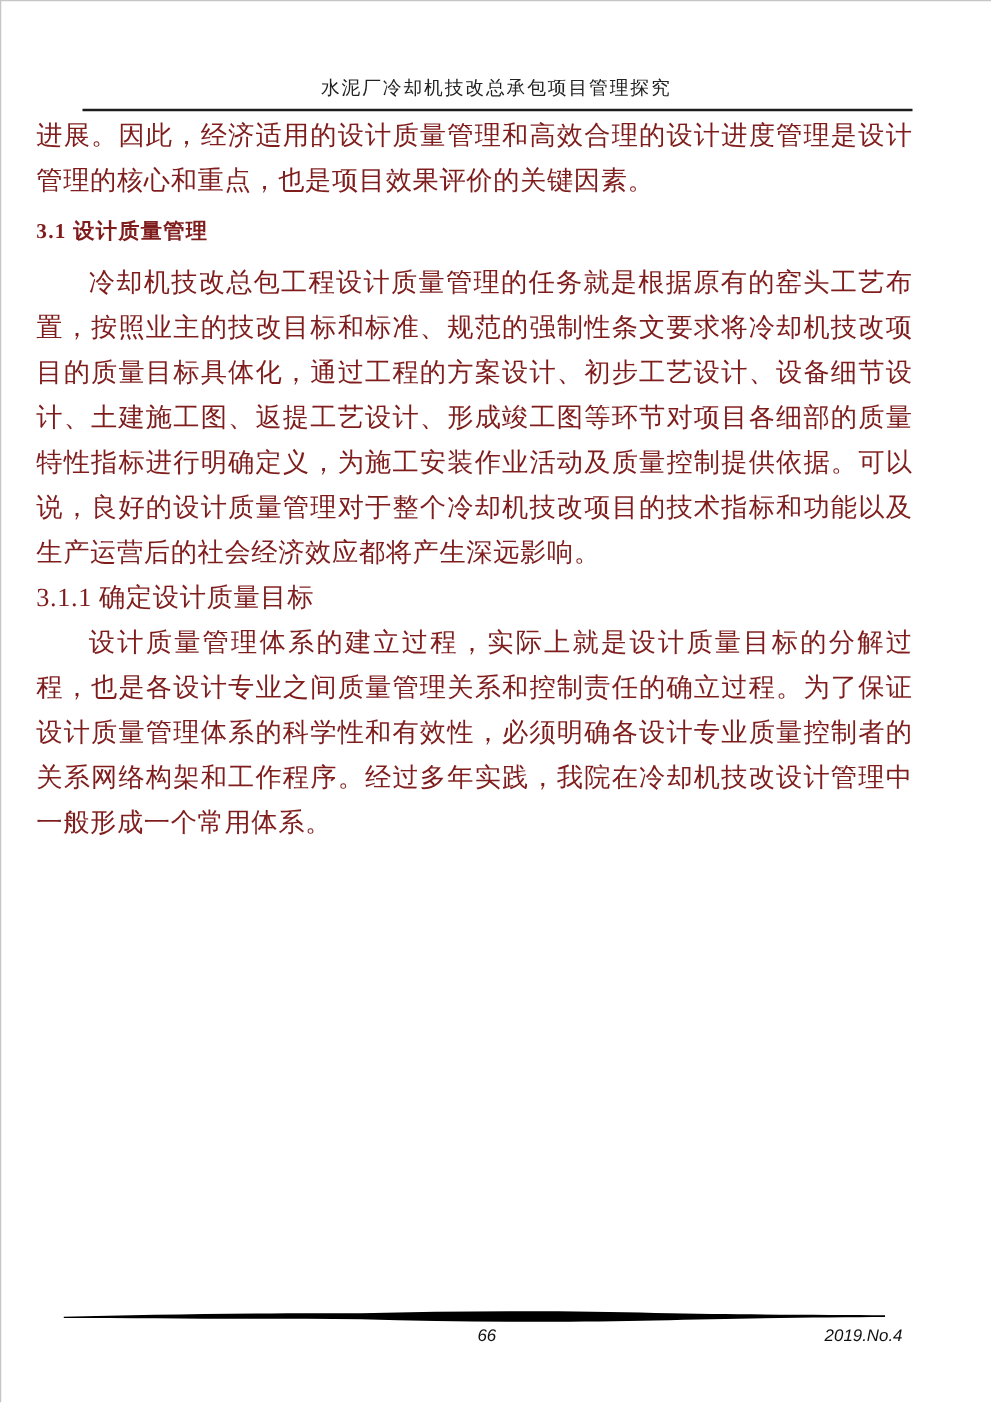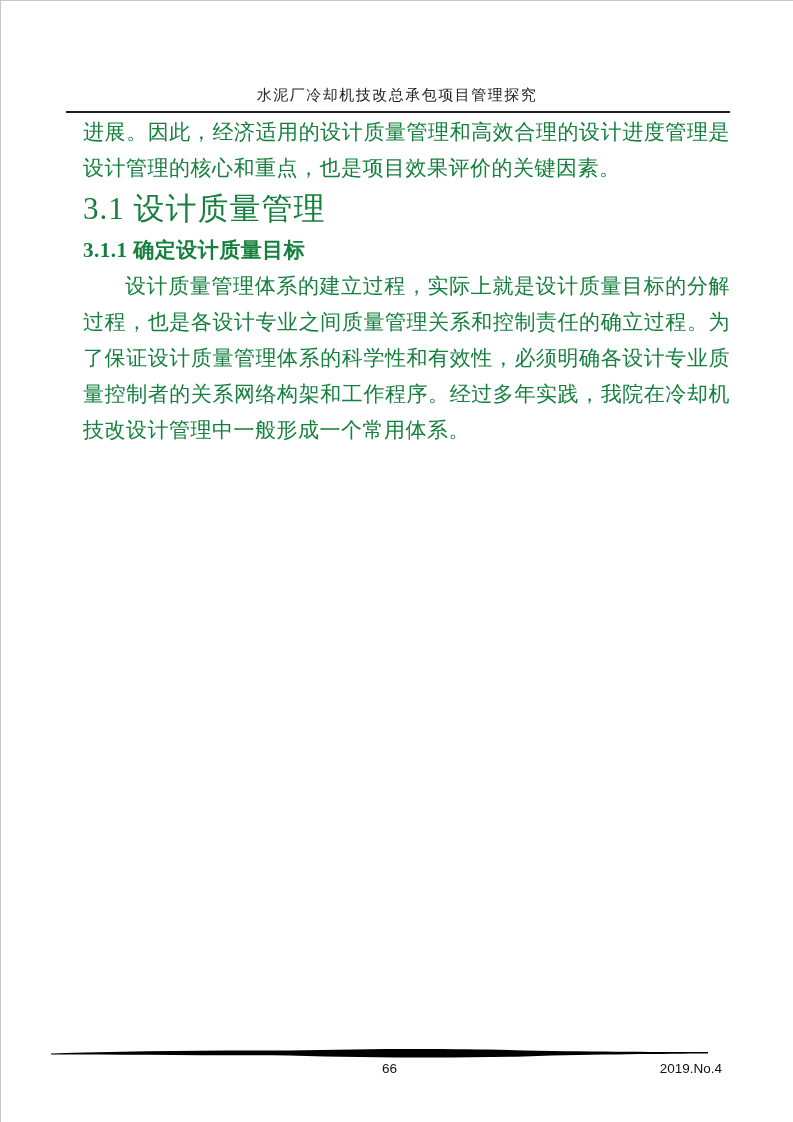--- a/index.html
+++ b/index.html
@@ -13,68 +13,69 @@
       height: 1122px;
       background: #ffffff;
       color: #1c1c1c;
       font-family: "Liberation Serif", serif;
       overflow: hidden;
       border-top: 1px solid #c6c6c6;
       border-left: 1px solid #c6c6c6;
       box-sizing: border-box;
     }
     .header {
-      padding-top: 84px;
+      padding-top: 60px;
       text-align: center;
       font-size: 15px;
       letter-spacing: 1.5px;
       line-height: 20px;
       color: #222;
     }
     .header-rule {
       margin: 6px 63px 0 65px;
       border-top: 2.5px solid #1d1d1d;
       height: 0;
     }
     .content {
-      margin: 1px 63px 0 82px;
+      margin: 1px 63px 0 28px;
       font-size: 21px;
       line-height: 36px;
       text-align: justify;
       text-justify: inter-ideograph;
       letter-spacing: 0.5px;
-      color: #15803d;
+      color: #7f1d1d;
     }
     .para {
       margin: 0;
       text-indent: 2em;
     }
     .para.no-indent {
       text-indent: 0;
     }
     .h-main {
       margin: 0;
-      font-size: 31px;
-      font-weight: 400;
+      font-size: 17px;
+      font-weight: 700;
       line-height: 46px;
       letter-spacing: 1px;
       text-indent: 0;
     }
     .h-sub {
       margin: 0;
       font-size: 21px;
-      font-weight: 700;
+      font-weight: 400;
       line-height: 36px;
       text-indent: 0;
     }
     .footer {
       position: absolute;
       top: 1045px;
       left: 48px;
       right: 63px;
+      font-style: italic;
     }
     .footer-rule-svg {
       display: block;
       width: 661px;
       height: 14px;
     }
     .footer-row {
       position: relative;
       height: 18px;
       margin-top: 1px;
@@ -103,20 +104,21 @@
     <div>水泥厂冷却机技改总承包项目管理探究</div>
   </div>
 
   <div class="header-rule"></div>
 
   <div class="content">
     <p class="para no-indent">进展。因此，经济适用的设计质量管理和高效合理的设计进度管理是设计管理的核心和重点，也是项目效果评价的关键因素。</p>
 
     <h2 class="h-main">3.1 设计质量管理</h2>
 
+    <p class="para">冷却机技改总包工程设计质量管理的任务就是根据原有的窑头工艺布置，按照业主的技改目标和标准、规范的强制性条文要求将冷却机技改项目的质量目标具体化，通过工程的方案设计、初步工艺设计、设备细节设计、土建施工图、返提工艺设计、形成竣工图等环节对项目各细部的质量特性指标进行明确定义，为施工安装作业活动及质量控制提供依据。可以说，良好的设计质量管理对于整个冷却机技改项目的技术指标和功能以及生产运营后的社会经济效应都将产生深远影响。</p>
 
     <h3 class="h-sub">3.1.1 确定设计质量目标</h3>
 
 
 
     <p class="para">设计质量管理体系的建立过程，实际上就是设计质量目标的分解过程，也是各设计专业之间质量管理关系和控制责任的确立过程。为了保证设计质量管理体系的科学性和有效性，必须明确各设计专业质量控制者的关系网络构架和工作程序。经过多年实践，我院在冷却机技改设计管理中一般形成一个常用体系。</p>
   </div>
 
   <div class="footer">
     <svg class="footer-rule-svg" viewBox="0 0 661 14" preserveAspectRatio="none" aria-hidden="true">

